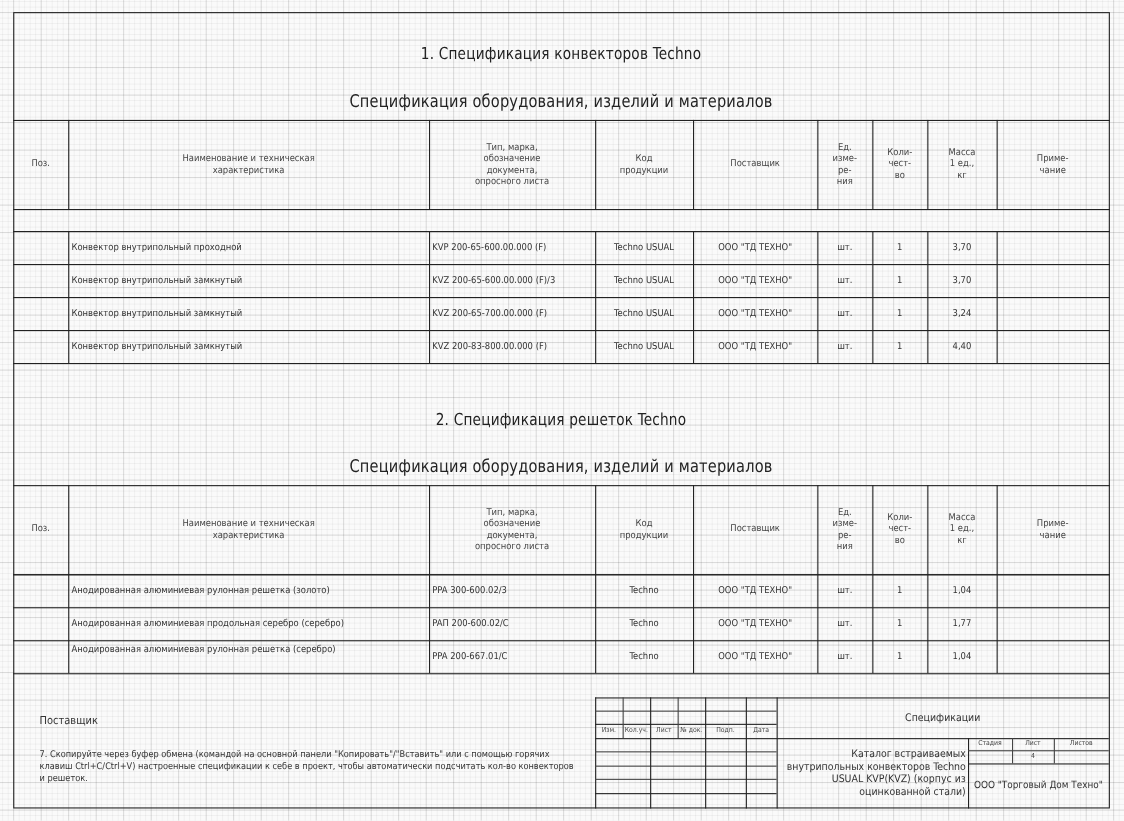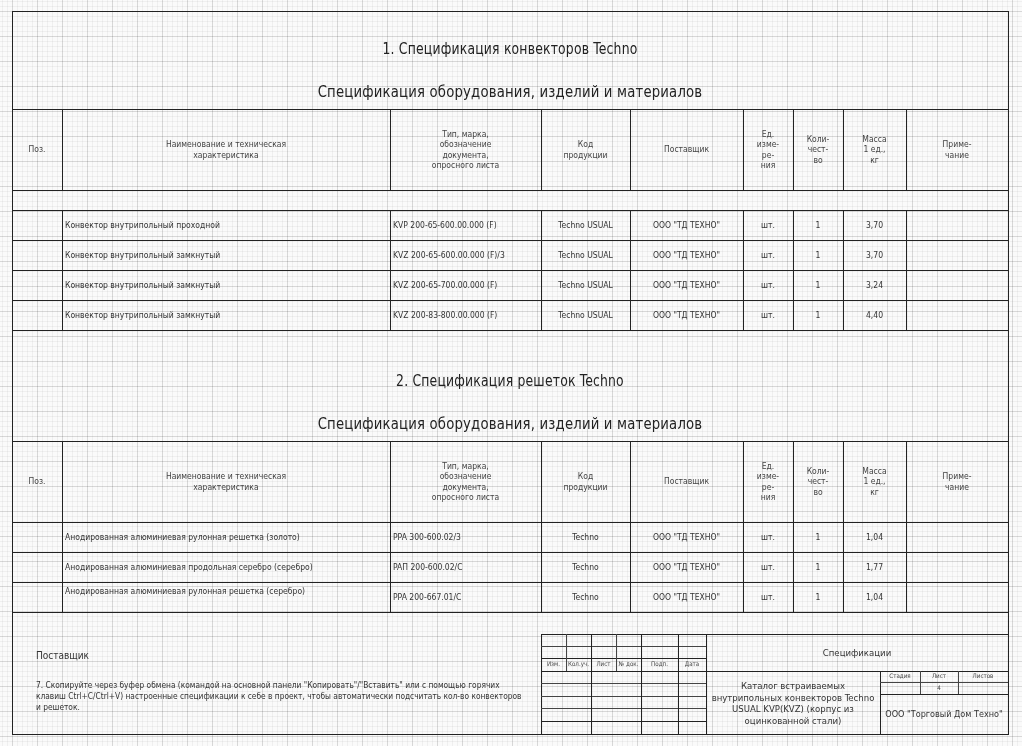--- a/index.html
+++ b/index.html
@@ -29,21 +29,21 @@
   .cell {
     position:absolute; display:flex; align-items:center; justify-content:center;
     text-align:center; font-size:8.5px; line-height:10.5px; color:#444;
     box-sizing:border-box; white-space:pre-line;
   }
   .cell.left { justify-content:flex-start; text-align:left; padding-left:3px; }
   .row-text { font-size:8.5px; color:#333; }
   .note-title { position:absolute; left:36px; top:650px; font-size:10px; color:#333; }
   .note-body { position:absolute; left:36px; top:680px; width:490px; font-size:8.3px; line-height:11px; color:#333; }
   .stamp-lbl { font-size:6.2px; color:#444; }
-  .stamp-big { font-size:9.5px; color:#333; line-height:11.5px; }
+  .stamp-big { font-size:9.5px; color:#333; line-height:11.5px;text-align:right; }
 </style>
 </head>
 <body>
 
 <div class="abs frame" style="left:12px; top:11px; width:997px; height:724px;"></div>
 
 <div class="title" style="top:40px;">1. Спецификация конвекторов Techno</div>
 <div class="title" style="top:82px; font-size:16px;">Спецификация оборудования, изделий и материалов</div>
 
 <div id="table1">

